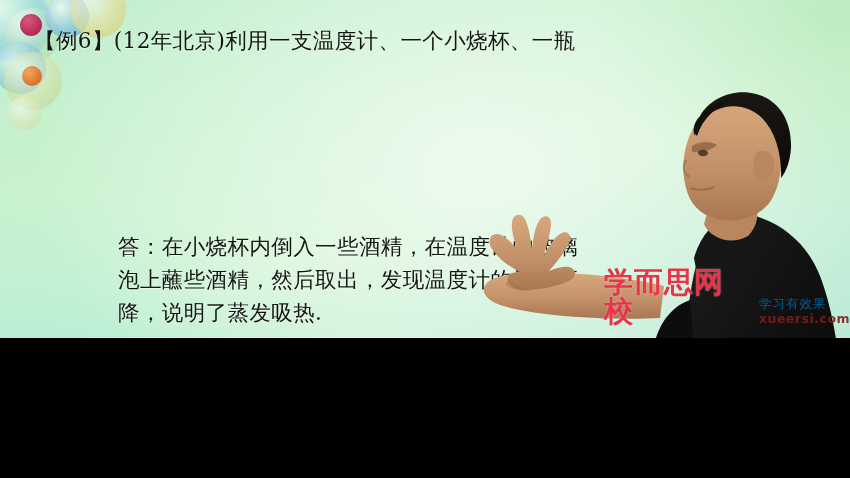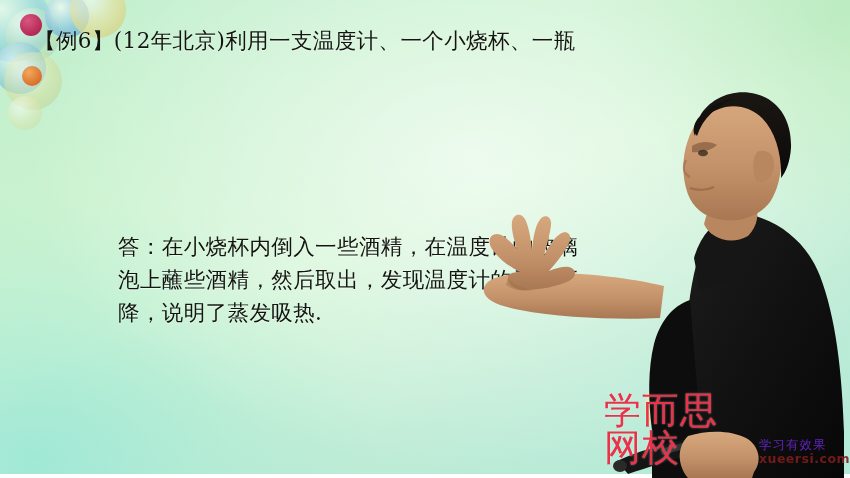--- a/index.html
+++ b/index.html
@@ -4,21 +4,21 @@
 <title>xueersi-physics-lecture-slide</title>
 <style>
   html, body {
     margin: 0;
     padding: 0;
     background: #000;
   }
   #frame {
     position: relative;
     width: 850px;
-    height: 478px;
+    height: 338px;
     overflow: hidden;
     font-family: "DejaVu Sans", "Liberation Sans", sans-serif;
     background: #ffffff;
   }
 
   
   #slide {
     position: absolute;
     left: 0; top: 0;
     width: 850px;
@@ -75,32 +75,32 @@
   #watermark {
     position: absolute;
     left: 604px;
     bottom: 12px;
     display: flex;
     align-items: flex-end;
     gap: 5px;
   }
   #wm-main {
     font-family: "DejaVu Sans", "Liberation Sans", sans-serif;
-    font-size: 37px;
-    font-weight: normal;
+    font-size: 29px;
+    font-weight: bold;
     color: #e8334a;
     letter-spacing: 1px;
     line-height: 1;
     text-shadow: 0 0 2px rgba(255,255,255,0.45);
   }
   #wm-side { display: flex; flex-direction: column; line-height: 1.05; padding-bottom: 1px; }
   #wm-slogan {
-    font-family: Liberation Serif, serif;
+    font-family: Liberation Mono, monospace;
     font-size: 12.5px;
-    color: #6d28d9;
+    color: #0369a1;
     letter-spacing: 1px;
     opacity: 0.85;
   }
   #wm-url {
     font-family: "DejaVu Sans", "Liberation Sans", sans-serif;
     font-size: 12.5px;
     font-weight: bold;
     color: #7f1d1d;
     letter-spacing: 0.5px;
     opacity: 0.9;

